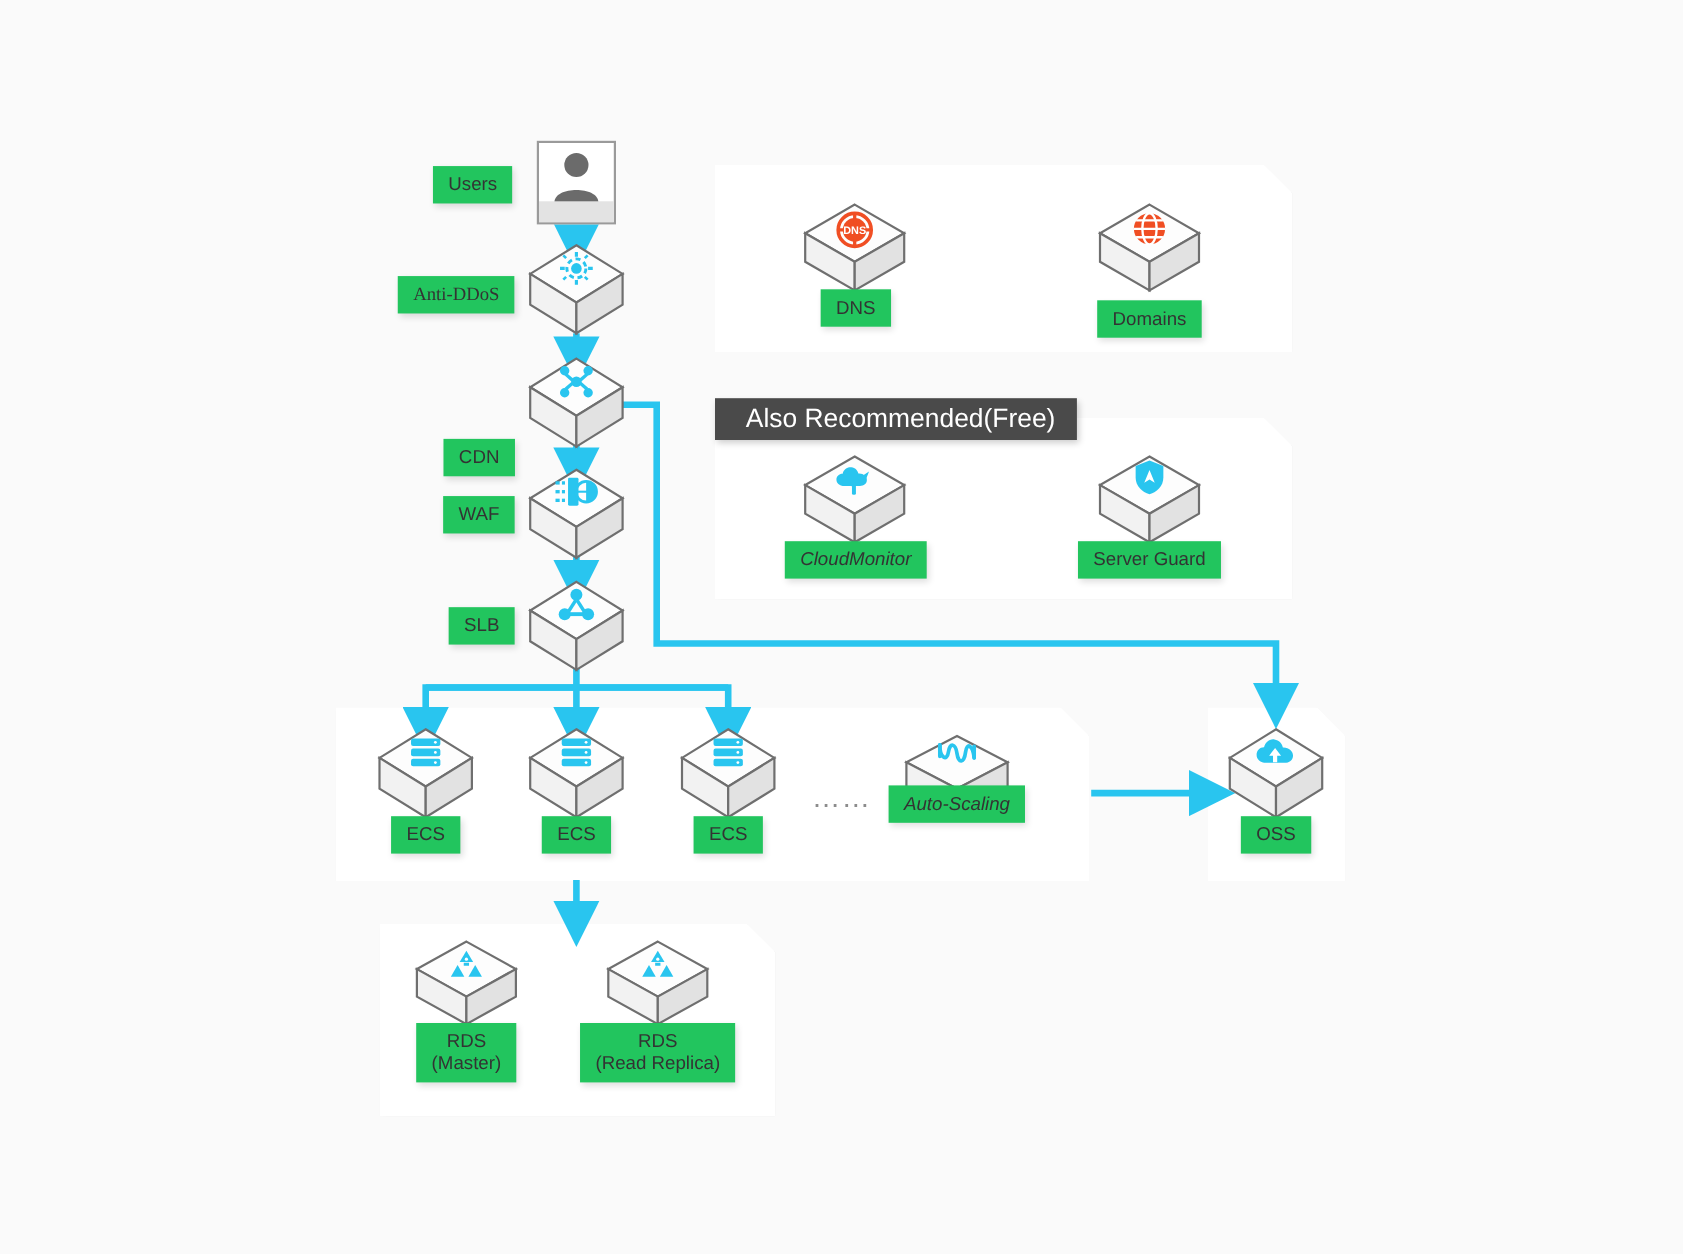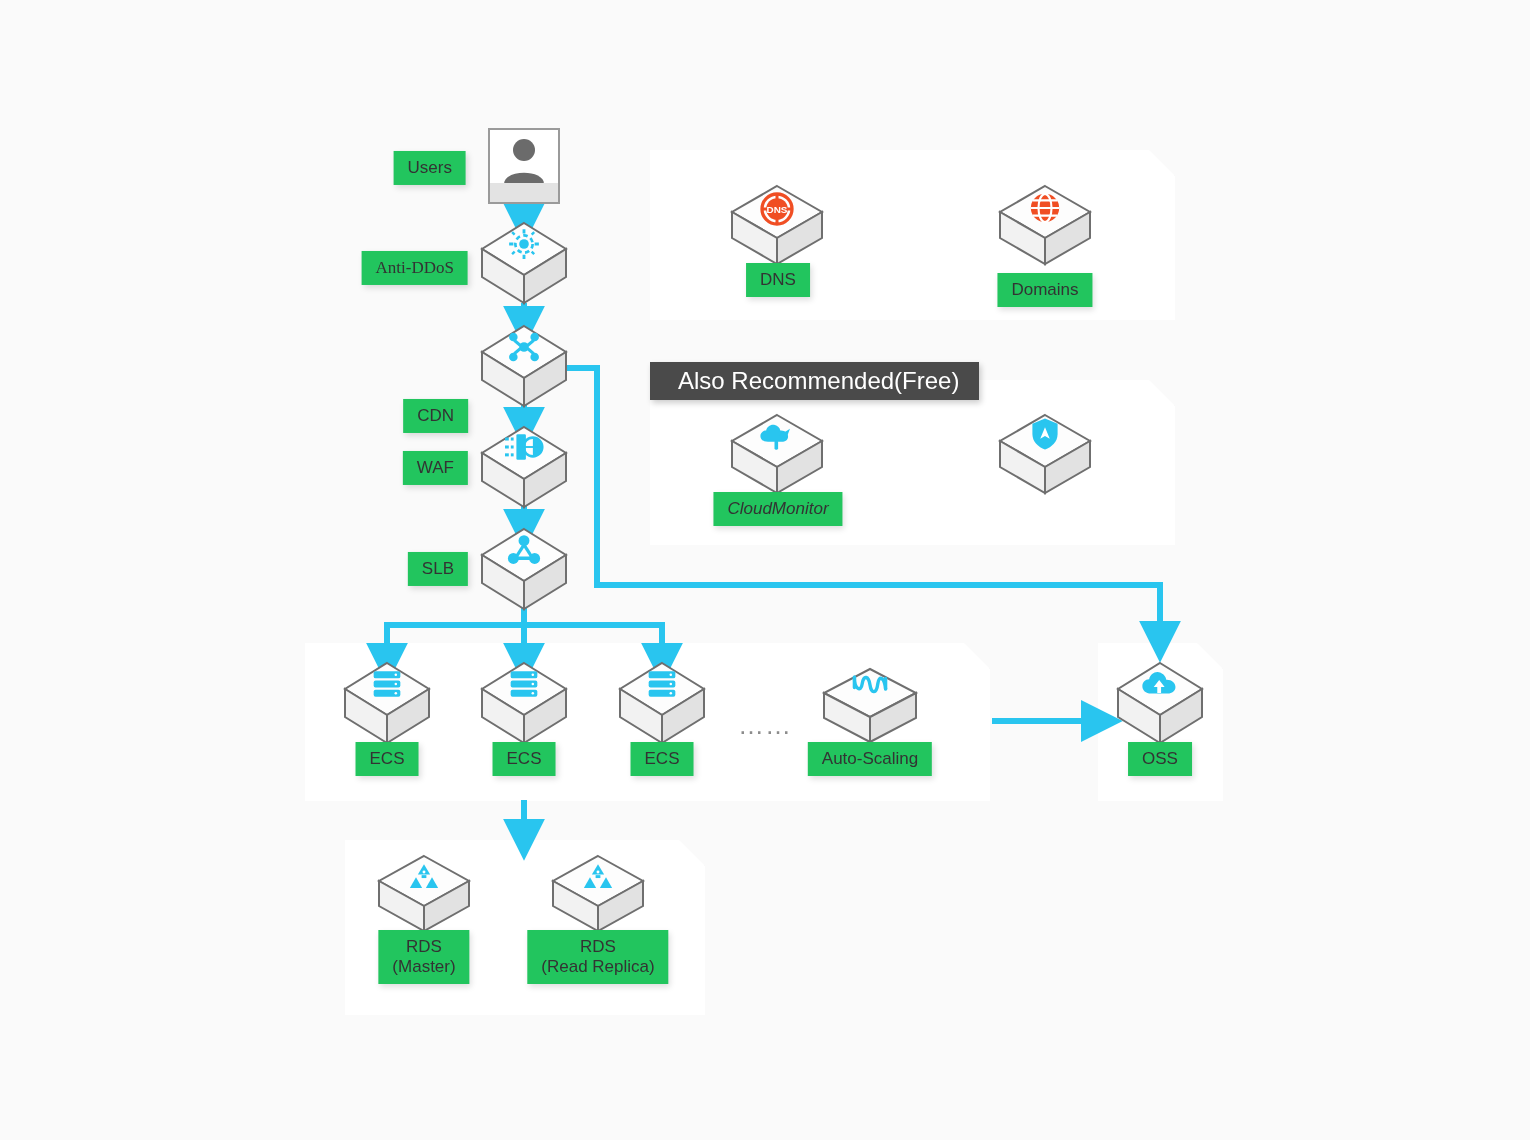--- a/index.html
+++ b/index.html
@@ -304,20 +304,21 @@
         <path d="M92,27 L47,53 L47,79 L92,53 Z" fill="#e2e2e2" stroke="#6f6f6f" stroke-width="2"></path>
       </svg>
       <div class="glyph" style="top:3px;">
         <svg width="28" height="34" viewBox="0 0 20 24" fill="#29c5ef">
           <path d="M10,1 L19,4.6 V12 C19,17.6 14.8,21.4 10,23 C5.2,21.4 1,17.6 1,12 V4.6 Z"></path>
           <path d="M10,7.2 L13.4,15.4 L10,13.4 L6.6,15.4 Z" fill="#ffffff"></path>
         </svg>
       </div>
     </div>
   </div>
+  <div class="chip under" style="left:1045px;top:492px;">Server Guard</div>
 
   <div class="node" style="left:344px;top:662px;">
     <div class="cube">
       <svg width="86" height="82" viewBox="0 0 86 82">
         <path d="M43,1 L85,27 L43,53 L1,27 Z" fill="#fdfdfd" stroke="#6f6f6f" stroke-width="2"></path>
         <path d="M1,27 L43,53 L43,81 L1,55 Z" fill="#f2f2f2" stroke="#6f6f6f" stroke-width="2"></path>
         <path d="M85,27 L43,53 L43,81 L85,55 Z" fill="#e2e2e2" stroke="#6f6f6f" stroke-width="2"></path>
       </svg>
       <div class="glyph" style="top:6px;">
         <svg width="32" height="32" viewBox="0 0 24 24" fill="#29c5ef">
@@ -385,21 +386,21 @@
         <path d="M94,25 L48,49 L48,74 L94,50 Z" fill="#e2e2e2" stroke="#6f6f6f" stroke-width="2"></path>
       </svg>
       <div class="glyph" style="top:4px;">
         <svg width="40" height="26" viewBox="0 0 30 20" fill="none" stroke="#29c5ef" stroke-width="2.6" stroke-linecap="round" stroke-linejoin="round">
           <path d="M3,4 C3,13 8,16 9,9 C10,2 14,3 15,10 C16,17 20,17 21,9 C22,2 26,4 27,13"></path>
           <path d="M3,4 L3,12 M27,13 L27,5"></path>
         </svg>
       </div>
     </div>
   </div>
-  <div class="chip under" style="left:870px;top:742px;">Auto-Scaling</div>
+  <div class="chip under" style="left:870px;top:714px;font-style:italic;">Auto-Scaling</div>
 
   <div class="node" style="left:1117px;top:662px;">
     <div class="cube">
       <svg width="86" height="82" viewBox="0 0 86 82">
         <path d="M43,1 L85,27 L43,53 L1,27 Z" fill="#fdfdfd" stroke="#6f6f6f" stroke-width="2"></path>
         <path d="M1,27 L43,53 L43,81 L1,55 Z" fill="#f2f2f2" stroke="#6f6f6f" stroke-width="2"></path>
         <path d="M85,27 L43,53 L43,81 L85,55 Z" fill="#e2e2e2" stroke="#6f6f6f" stroke-width="2"></path>
       </svg>
       <div class="glyph" style="top:8px;">
         <svg width="38" height="28" viewBox="0 0 28 20" fill="#29c5ef">

